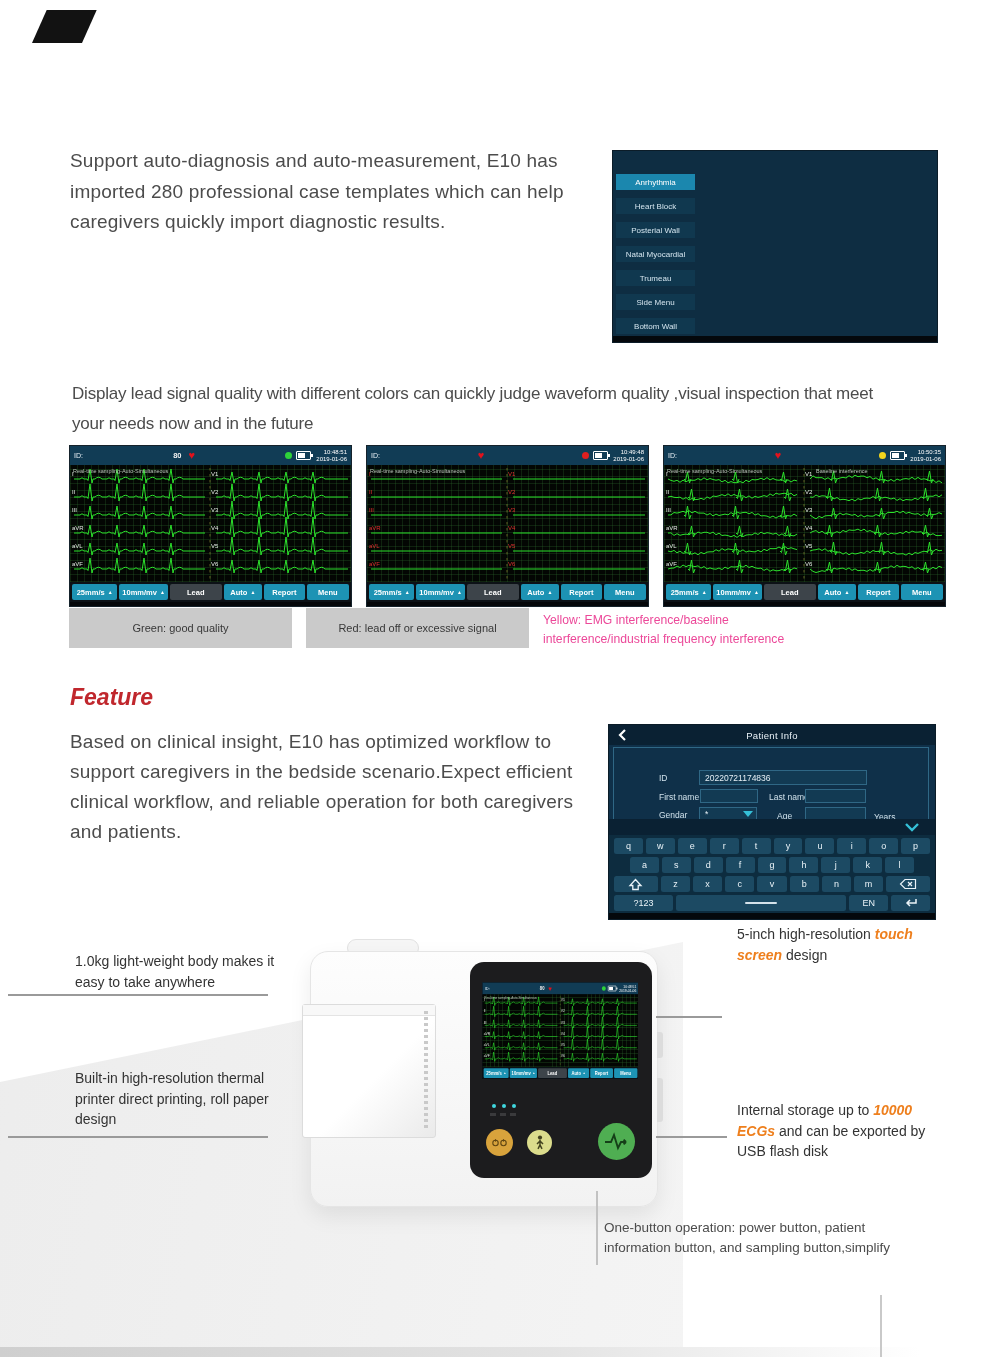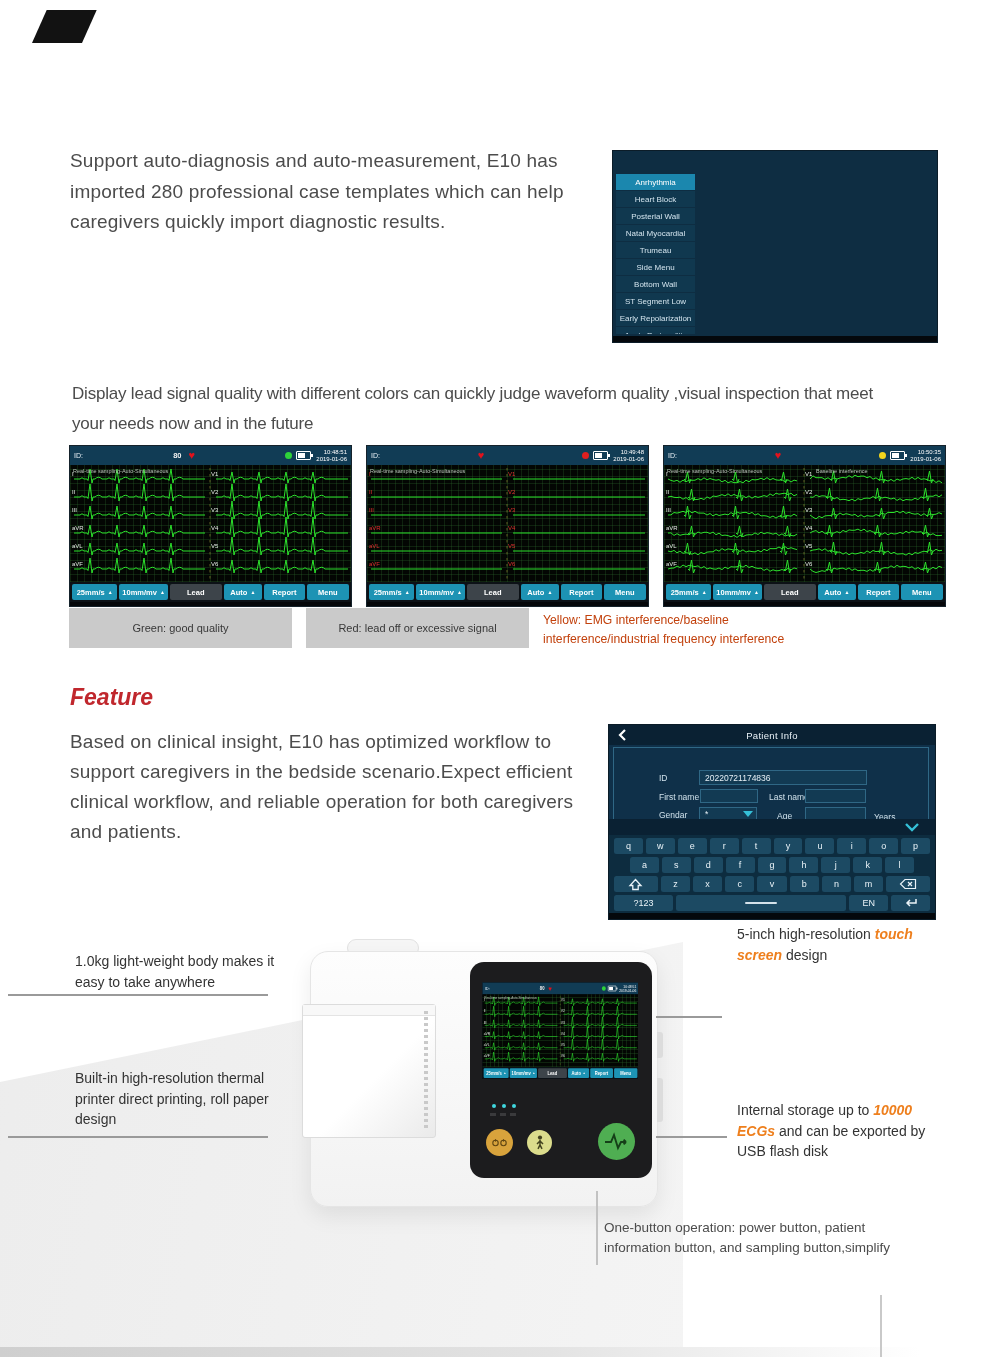--- a/index.html
+++ b/index.html
@@ -19,21 +19,21 @@
 
   
   .shot{position:absolute;background:#0e2d42;border:1px solid #0b1c28;box-sizing:border-box;}
   .shot-header{height:20px;background:#0a2133;display:flex;align-items:center;justify-content:center;position:relative;}
   .shot-title{font-size:9.5px;color:#e9f1f7;letter-spacing:.3px;}
   .back-btn{position:absolute;left:7px;top:3px;width:14px;height:14px;}
 
   
   .ca{left:612px;top:150px;width:326px;height:193px;}
   .ca-cats{position:absolute;left:3px;top:23px;width:79px;bottom:8px;overflow:hidden;
-           display:flex;flex-direction:column;gap:1px;}
+           display:flex;flex-direction:column;gap:8px;}
   .ca-cat{flex:0 0 16px;background:#10384f;color:#d3e4ee;font-size:8px;
           display:flex;align-items:center;justify-content:center;}
   .ca-cat.sel{background:#1b87ae;color:#fff;}
   .ca-results{position:absolute;left:85px;top:23px;right:6px;height:161px;
               border:1px solid #2b6079;overflow:hidden;box-sizing:border-box;}
   .ca-rows{height:87px;overflow:hidden;}
   .ca-res{font-size:8px;line-height:10px;color:#e9f3f9;padding:4px 5px 3px;border-bottom:1px solid #2b6079;}
   .shot-bottom{position:absolute;left:0;right:0;bottom:0;height:6px;background:#04080c;}
 
   
@@ -55,21 +55,21 @@
                      repeating-linear-gradient(0deg,rgba(46,110,46,.28) 0 1px,transparent 1px 7px);}
   .ecg-toolbar{height:20px;background:#0c1116;display:flex;gap:2px;padding:2px;box-sizing:border-box;}
   .tb{border-radius:2px;background:#1d93b4;color:#fff;font-size:7.5px;font-weight:bold;
       display:flex;align-items:center;justify-content:center;gap:3px;}
   .tb.dark{background:#3d444a;}
   .tb .arr{font-size:5px;}
   .ecg-blackbar{height:4px;background:#05070a;}
   .cap{width:223px;height:40px;background:#cacaca;display:flex;align-items:center;justify-content:center;
        font-size:11px;color:#383838;}
   .cap.plain{background:transparent;width:288px;height:auto;display:block;text-align:left;
-             font-size:12.2px;line-height:18.5px;padding-top:3px;color:#c2410c;}
+             font-size:12.2px;line-height:18.5px;padding-top:3px;color:#ec4899;}
 
   
   .pi{left:608px;top:724px;width:328px;height:196px;background:#0f3049;}
   .pi-border{position:absolute;left:4px;right:6px;top:22px;height:73px;border:1px solid #2f6785;}
   .pi-label{position:absolute;font-size:8.5px;color:#cfe0ea;}
   .pi-input{position:absolute;border:1px solid #2f6785;background:#123a53;color:#e6eff5;
             font-size:8.5px;box-sizing:border-box;padding-left:5px;display:flex;align-items:center;}
   .pi-dd{justify-content:space-between;padding-right:3px;}
   .dd-tri{width:0;height:0;border-left:5px solid transparent;border-right:5px solid transparent;
           border-top:6px solid #35c0d8;}

